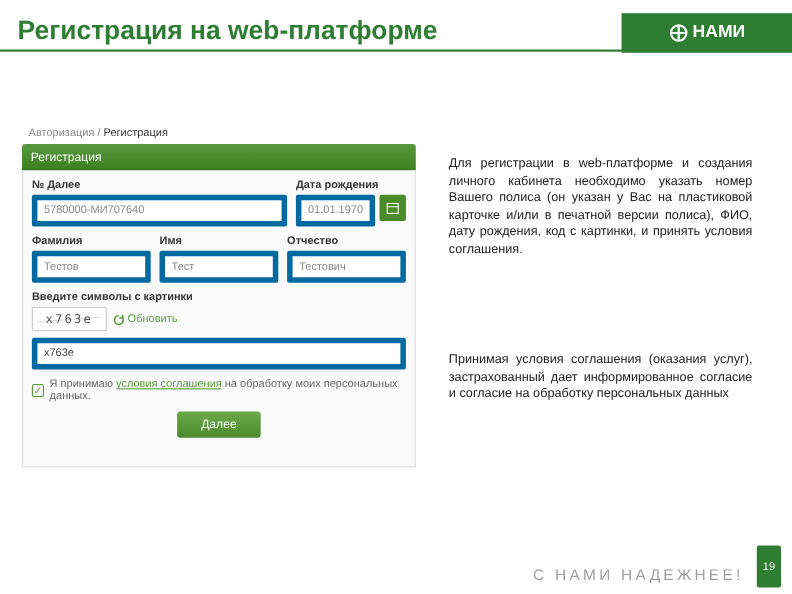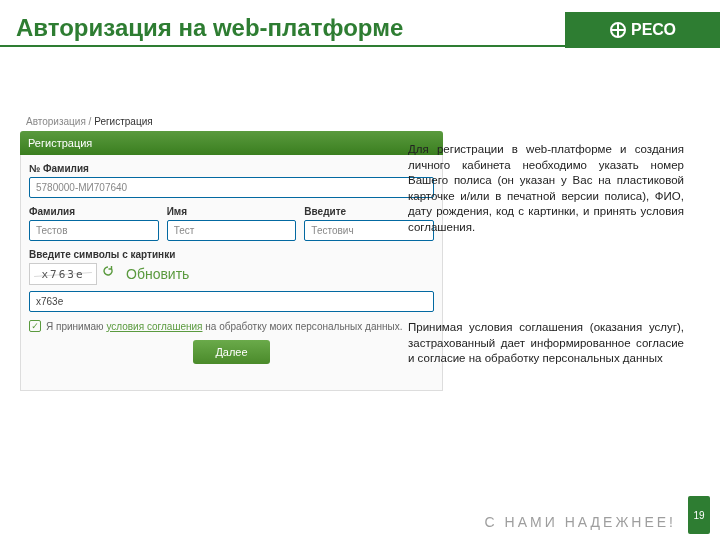--- a/index.html
+++ b/index.html
@@ -1,76 +1,88 @@
 <!DOCTYPE html>
 <html><head>
 <meta charset="utf-8">
 <style>
   *{box-sizing:border-box;margin:0;padding:0}
   body{width:720px;height:540px;font-family:Arial,sans-serif;background:#fff;position:relative;overflow:hidden}
   .top-bar{position:absolute;top:12px;right:0;width:155px;height:36px;background:#2e7d32;display:flex;align-items:center;justify-content:center;color:#fff;font-weight:bold;font-size:16px}
   .top-bar svg{margin-right:4px}
   .title{position:absolute;top:14px;left:16px;color:#2e7d32;font-size:24px;font-weight:bold}
   .green-rule{position:absolute;top:45px;left:0;right:0;height:1.5px;background:#2e7d32}
-  .form-shot{position:absolute;top:112px;left:20px;width:423px;background:#fff;font-size:10px;color:#444}
+  .form-shot{position:absolute;top:112px;left:20px;width:358px;background:#fff;font-size:10px;color:#444}
   .crumbs{padding:4px 6px;color:#888;font-size:10px}
   .crumbs .here{color:#333}
   .panel-head{background:#3a7e1f;background:linear-gradient(#5a9a3e,#3a7e1f);color:#fff;padding:6px 8px;font-size:11px;border-radius:3px 3px 0 0}
   .panel-body{border:1px solid #ddd;border-top:none;background:#fafafa;padding:8px}
   .row{display:flex;gap:8px;margin-bottom:8px}
   .col{flex:1}
   .col.small{flex:0 0 100px}
   .lbl{font-size:10px;color:#333;font-weight:bold;margin-bottom:3px;display:block}
-  .inp{width:100%;border:1px solid #0369a1;border-radius:2px;padding:4px 6px;font-size:10px;color:#888;background:#fff}
+  .inp{width:100%;border:5px solid #0369a1;border-radius:2px;padding:4px 6px;font-size:10px;color:#888;background:#fff}
   .date-wrap{display:flex;gap:4px}
   .cal-btn{width:24px;height:24px;background:#4a8a2a;border-radius:2px;display:flex;align-items:center;justify-content:center;color:#fff;font-size:12px}
   .captcha-row{display:flex;align-items:center;gap:6px;margin-bottom:6px}
   .captcha-img{width:68px;height:22px;border:1px solid #ccc;background:#fff;display:flex;align-items:center;justify-content:center;font-family:monospace;font-size:11px;letter-spacing:2px;color:#555;position:relative}
   .captcha-img::after{content:"";position:absolute;left:4px;right:4px;top:50%;height:1px;background:rgba(0,0,0,0.15);transform:rotate(-4deg)}
-  .refresh{color:#5a9a3e;font-size:14px;display:flex;align-items:flex-start;gap:13px}
+  .refresh{color:#5a9a3e;font-size:10px;display:flex;align-items:flex-end;gap:3px}
   .agree{font-size:10px;color:#666;margin:8px 0;display:flex;align-items:center;gap:5px}
   .agree .link{color:#5a9a3e;text-decoration:underline}
   .chk{width:12px;height:12px;border:1px solid #5a9a3e;display:inline-flex;align-items:center;justify-content:center;color:#5a9a3e;font-size:9px;border-radius:2px}
   .go-btn{display:block;margin:8px auto 18px;background:linear-gradient(#6aaa4a,#4a8a2a);color:#fff;border:none;border-radius:3px;padding:6px 22px;font-size:11px}
   .para{position:absolute;font-size:11.5px;line-height:1.35;color:#222;text-align:justify}
   .para.p1{top:142px;left:408px;right:36px}
   .para.p2{top:320px;left:408px;right:36px}
   .footer-slogan{position:absolute;bottom:10px;right:44px;color:#9e9e9e;font-size:14px;letter-spacing:3px}
   .page-badge{position:absolute;bottom:6px;right:10px;width:22px;height:38px;background:#2e7d32;color:#fff;font-size:10px;display:flex;align-items:center;justify-content:center;border-radius:2px}
 </style>
 </head>
 <body>
 
 <div class="top-bar">
   <svg width="18" height="18" viewBox="0 0 18 18">
       <circle cx="9" cy="9" r="7" fill="none" stroke="#fff" stroke-width="2"></circle>
       <path d="M9 3v12M3 9h12" stroke="#fff" stroke-width="2"></path>
     </svg>
-  <span>РЕСО</span>
+  <span>НАМИ</span>
 </div>
 
-<h1 class="title">Авторизация на web-платформе</h1>
+<h1 class="title">Регистрация на web-платформе</h1>
 <div class="green-rule"></div>
 
 <div class="form-shot">
   <div class="crumbs">
     <span>Авторизация</span><span> / </span><span class="here">Регистрация</span>
   </div>
   <div class="panel-head">Регистрация</div>
   <div class="panel-body">
     <div class="row">
       <div class="col">
-        <span class="lbl">№ Фамилия</span>
+        <span class="lbl">№ Далее</span>
         <input class="inp" value="5780000-МИ707640" style="">
+      </div>
+      <div class="col small">
+        <span class="lbl">Дата рождения</span>
+        <div class="date-wrap">
+          <input class="inp" style="flex: 1 1 0%;" value="01.01.1970">
+          <div class="cal-btn">
+            <svg width="12" height="12" viewBox="0 0 12 12">
+                <rect x="1" y="2" width="10" height="9" fill="none" stroke="#fff"></rect>
+                <line x1="1" y1="5" x2="11" y2="5" stroke="#fff"></line>
+              </svg>
+          </div>
+        </div>
       </div>
     </div>
     <div class="row">
       <div class="col"><span class="lbl">Фамилия</span><input class="inp" value="Тестов" style=""></div>
       <div class="col"><span class="lbl">Имя</span><input class="inp" value="Тест" style=""></div>
-      <div class="col"><span class="lbl">Введите</span><input class="inp" value="Тестович" style=""></div>
+      <div class="col"><span class="lbl">Отчество</span><input class="inp" value="Тестович" style=""></div>
     </div>
     <span class="lbl">Введите символы с картинки</span>
     <div class="captcha-row">
       <div class="captcha-img">x763e</div>
       <span class="refresh">
         <svg width="10" height="10" viewBox="0 0 10 10">
             <path d="M5 1a4 4 0 1 0 3.5 2" fill="none" stroke="#5a9a3e" stroke-width="1.4"></path>
             <path d="M8.5 0v3h-3" fill="none" stroke="#5a9a3e" stroke-width="1.4"></path>
           </svg>
         <span>Обновить</span>

